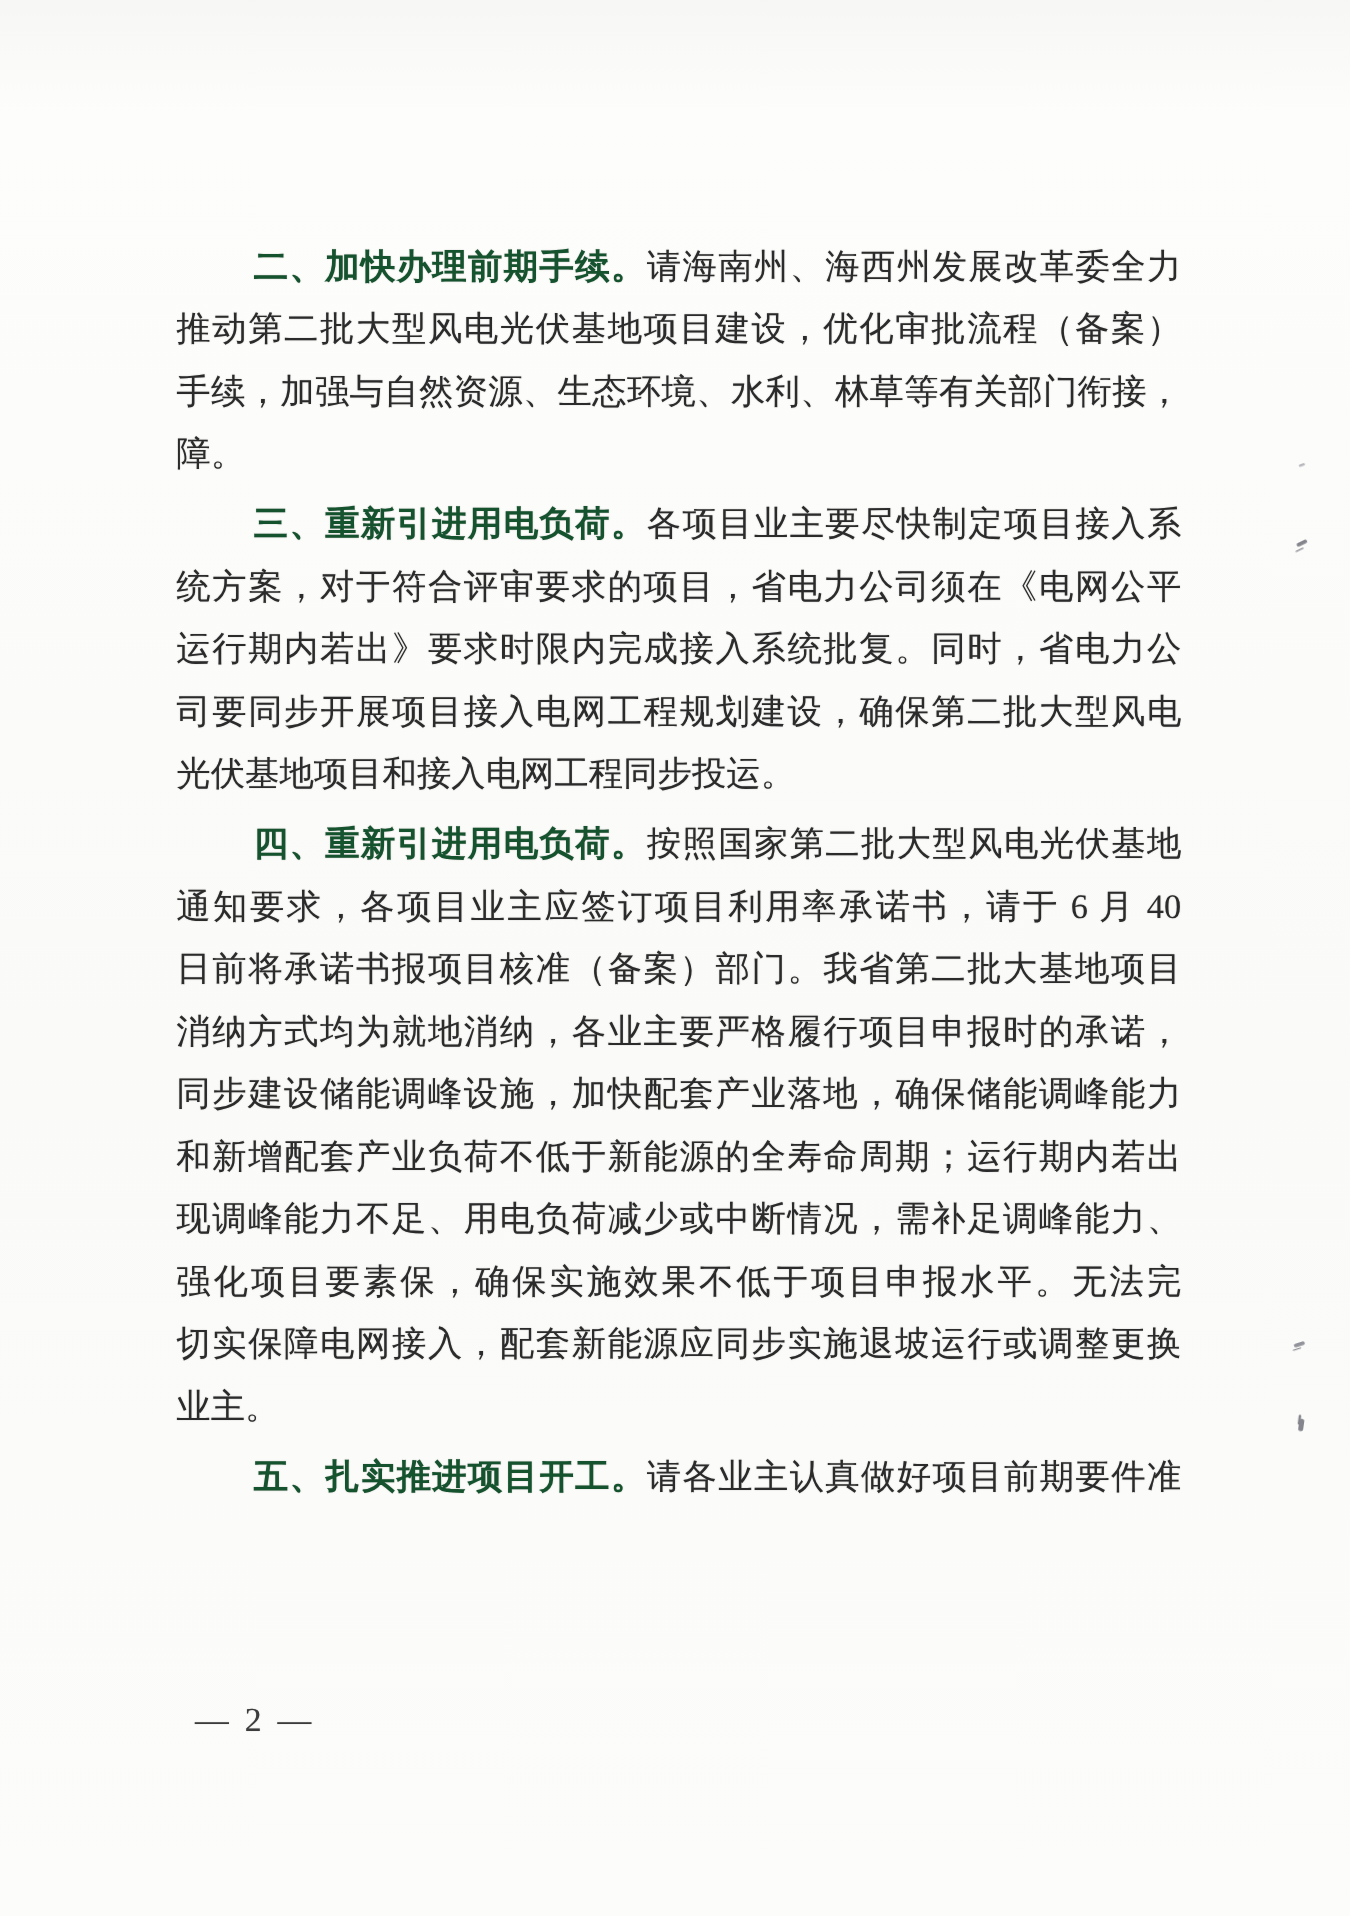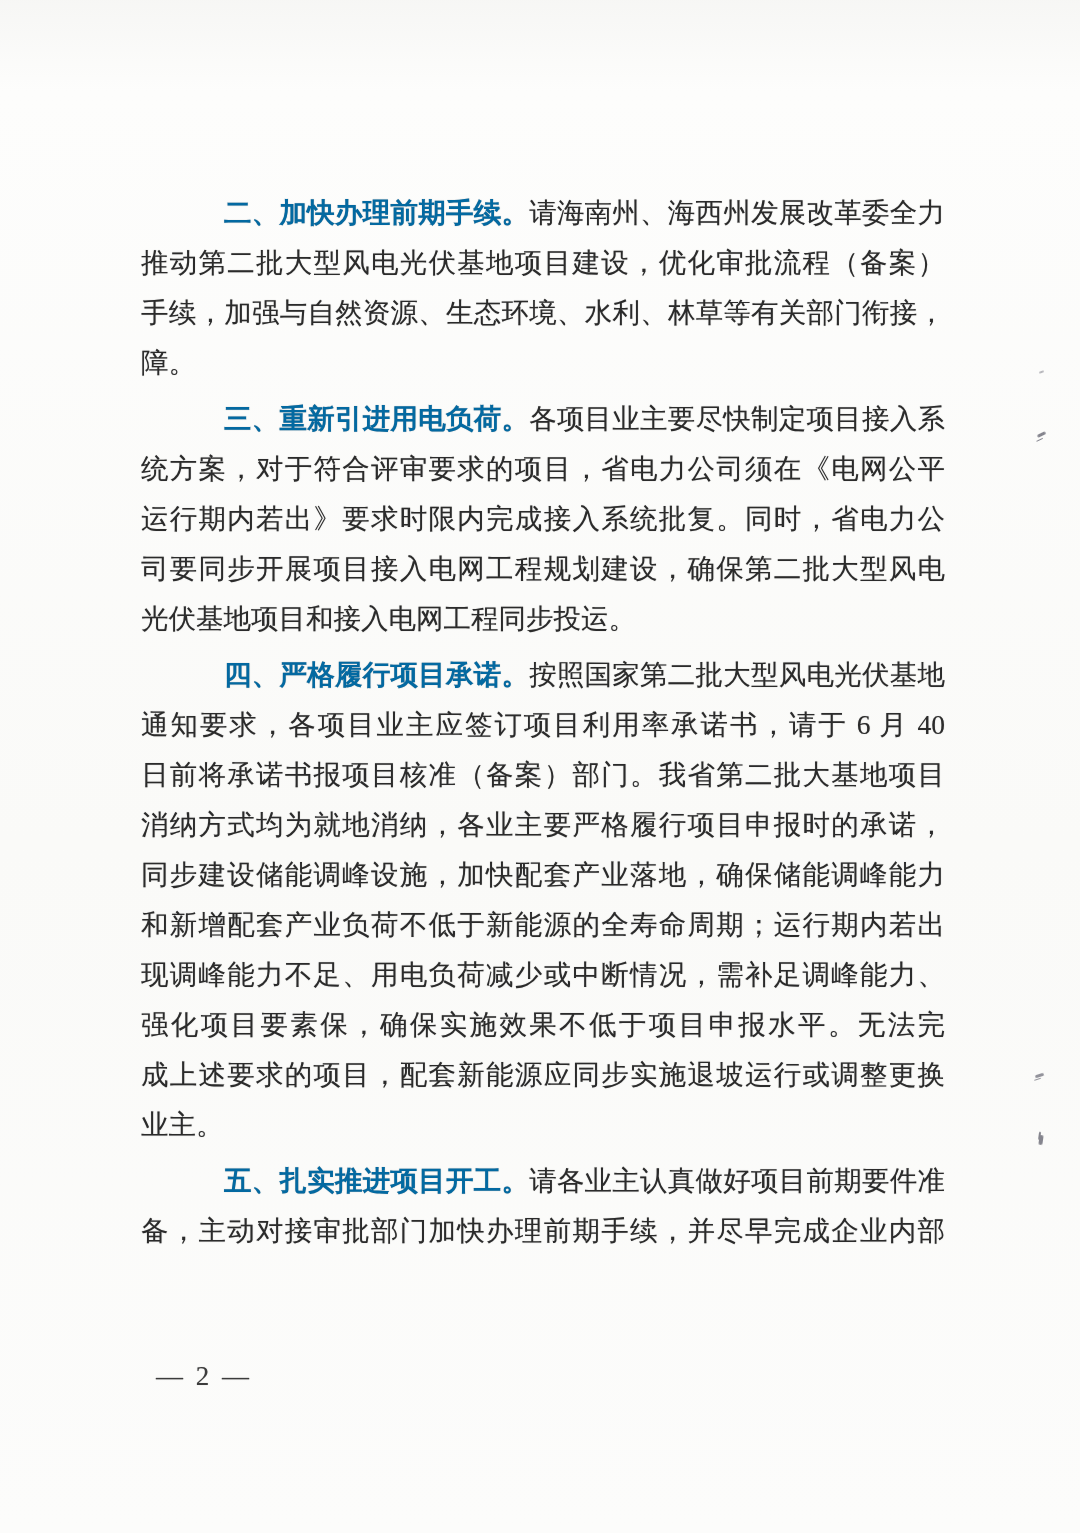--- a/index.html
+++ b/index.html
@@ -34,22 +34,21 @@
     overflow: hidden;
     word-break: break-all;
     text-align: justify;
   }
   .line.full { text-align-last: justify; }
   .line.end  { text-align-last: left; }
   .line.first { text-indent: 62px; }
   .head {
     font-family: "Liberation Sans", sans-serif;
     font-weight: 700;
-    color: #0369a1;
-    margin-left: 21px;
+    color: #14532d;
   }
   .page-number {
     position: absolute;
     left: 156px;
     top: 1356px;
     height: 40px;
     line-height: 40px;
     font-size: 27px;
     letter-spacing: 3px;
     color: #3c3c3c;
@@ -81,34 +80,33 @@
       <div class="line end">障。</div>
     </div>
     <div class="para">
       <div class="line full first"><span class="head">三、重新引进用电负荷。</span>各项目业主要尽快制定项目接入系</div>
       <div class="line full">统方案，对于符合评审要求的项目，省电力公司须在《电网公平</div>
       <div class="line full">运行期内若出》要求时限内完成接入系统批复。同时，省电力公</div>
       <div class="line full">司要同步开展项目接入电网工程规划建设，确保第二批大型风电</div>
       <div class="line end">光伏基地项目和接入电网工程同步投运。</div>
     </div>
     <div class="para">
-      <div class="line full first"><span class="head">四、严格履行项目承诺。</span>按照国家第二批大型风电光伏基地</div>
+      <div class="line full first"><span class="head">四、重新引进用电负荷。</span>按照国家第二批大型风电光伏基地</div>
       <div class="line full">通知要求，各项目业主应签订项目利用率承诺书，请于 6 月 40</div>
       <div class="line full">日前将承诺书报项目核准（备案）部门。我省第二批大基地项目</div>
       <div class="line full">消纳方式均为就地消纳，各业主要严格履行项目申报时的承诺，</div>
       <div class="line full">同步建设储能调峰设施，加快配套产业落地，确保储能调峰能力</div>
       <div class="line full">和新增配套产业负荷不低于新能源的全寿命周期；运行期内若出</div>
       <div class="line full">现调峰能力不足、用电负荷减少或中断情况，需补足调峰能力、</div>
       <div class="line full">强化项目要素保，确保实施效果不低于项目申报水平。无法完</div>
-      <div class="line full">成上述要求的项目，配套新能源应同步实施退坡运行或调整更换</div>
+      <div class="line full">切实保障电网接入，配套新能源应同步实施退坡运行或调整更换</div>
       <div class="line end">业主。</div>
     </div>
     <div class="para">
       <div class="line full first"><span class="head">五、扎实推进项目开工。</span>请各业主认真做好项目前期要件准</div>
-      <div class="line full">备，主动对接审批部门加快办理前期手续，并尽早完成企业内部</div>
     </div>
   </div>
 
 <div class="page-number">— 2 —</div>
 
 <div class="speck s0"></div>
 <div class="speck s1"></div>
 <div class="speck s2"></div>
 <div class="speck s3"></div>
 

